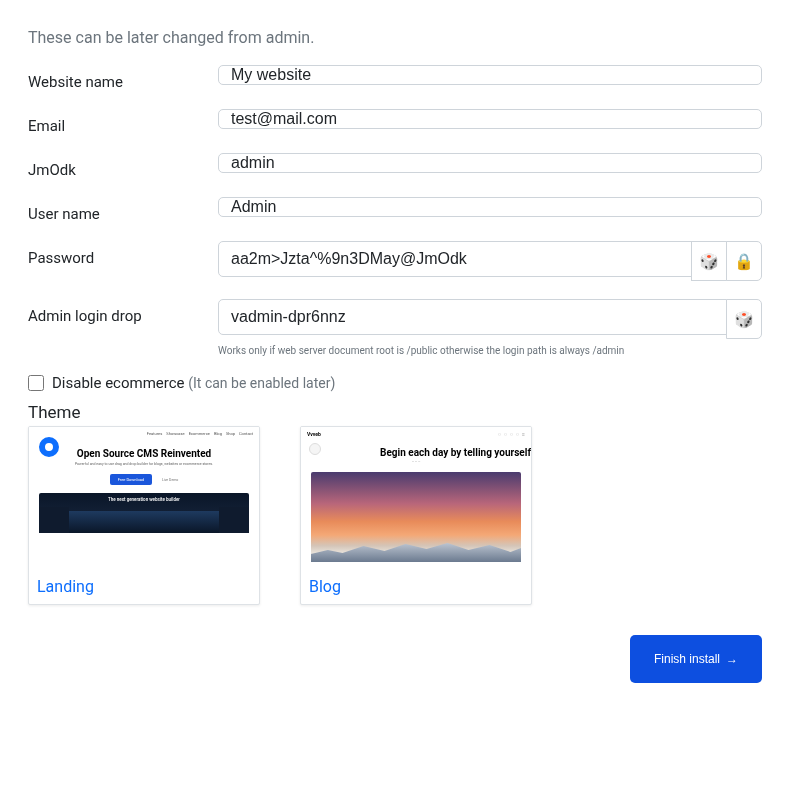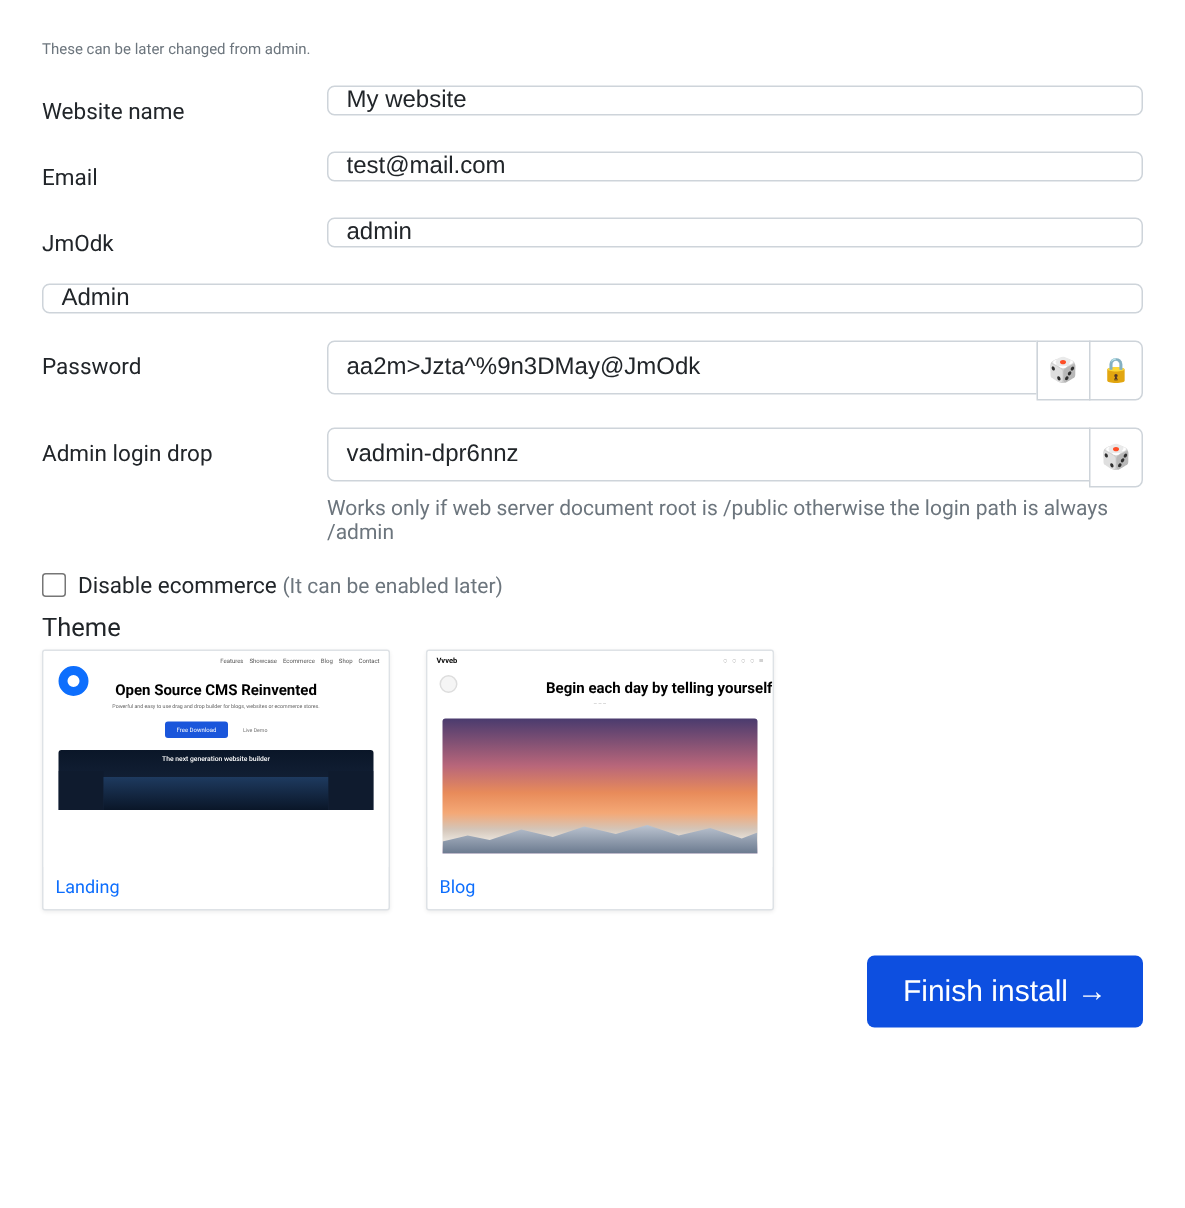--- a/index.html
+++ b/index.html
@@ -10,21 +10,21 @@
     body {
       font-family: -apple-system, BlinkMacSystemFont, "Segoe UI", Roboto, sans-serif;
       font-size: 15px;
       color: #212529;
       padding: 28px;
       width: 790px;
       background: #fff;
     }
     .hint {
       color: #6c757d;
-      font-size: 10px;
+      font-size: 16px;
       margin-bottom: 18px;
     }
     .form-row {
       display: flex;
       align-items: flex-start;
       margin-bottom: 18px;
     }
     .form-label {
       width: 190px;
       padding-top: 8px;
@@ -66,21 +66,21 @@
       justify-content: center;
       font-size: 16px;
       cursor: pointer;
       margin-left: -1px;
     }
     .btn-icon:last-child {
       border-top-right-radius: 5px;
       border-bottom-right-radius: 5px;
     }
     .help-text {
-      font-size: 14px;
+      font-size: 10px;
       color: #6c757d;
       margin-top: 6px;
     }
     .checkbox-row {
       display: flex;
       align-items: center;
       gap: 8px;
       margin-bottom: 10px;
     }
     .checkbox-row input[type="checkbox"] {
@@ -98,21 +98,21 @@
       color: #6c757d;
       font-size: 14px;
     }
     .section-heading {
       font-size: 17px;
       font-weight: 400;
       margin-bottom: 4px;
     }
     .themes {
       display: flex;
-      gap: 24px;
+      gap: 40px;
       margin-bottom: 30px;
     }
     .theme-card {
       width: 232px;
       border: 1px solid #dee2e6;
       border-radius: 2px;
       overflow: hidden;
       cursor: pointer;
       box-shadow: 0 1px 3px rgba(0,0,0,0.08);
       background: #fff;
@@ -129,21 +129,21 @@
       left: 10px;
       width: 20px;
       height: 20px;
       border-radius: 50%;
       background: #fff;
       border: 6px solid #0d6efd;
       z-index: 10;
     }
     .theme-label {
       padding: 6px 8px 8px 8px;
-      font-size: 12px;
+      font-size: 16px;
       color: #0d6efd;
     }
     
     .lp-nav {
       display: flex;
       justify-content: flex-end;
       gap: 4px;
       padding: 4px 6px;
       font-size: 4px;
       color: #555;
@@ -276,21 +276,21 @@
       display: flex;
       justify-content: flex-end;
     }
     .btn-primary {
       background: #0d4fe0;
       color: #fff;
       border: none;
       border-radius: 5px;
       height: 48px;
       padding: 0 24px;
-      font-size: 20px;
+      font-size: 12px;
       font-weight: 400;
       cursor: pointer;
       display: flex;
       align-items: center;
       gap: 6px;
     }
   </style>
 </head>
 <body>
 
@@ -311,20 +311,21 @@
 </div>
 
 <div class="form-row">
   <div class="form-label">JmOdk</div>
   <div class="form-control-wrap">
     <input class="form-control" type="text" value="admin" style="">
   </div>
 </div>
 
 <div class="form-row">
+  <div class="form-label">User name</div>
   <div class="form-control-wrap">
     <input class="form-control" type="text" value="Admin" style="">
   </div>
 </div>
 
 <div class="form-row">
   <div class="form-label">Password</div>
   <div class="form-control-wrap">
     <div class="input-group">
       <input class="form-control" type="text" value="aa2m&gt;Jzta^%9n3DMay@JmOdk" style="">

